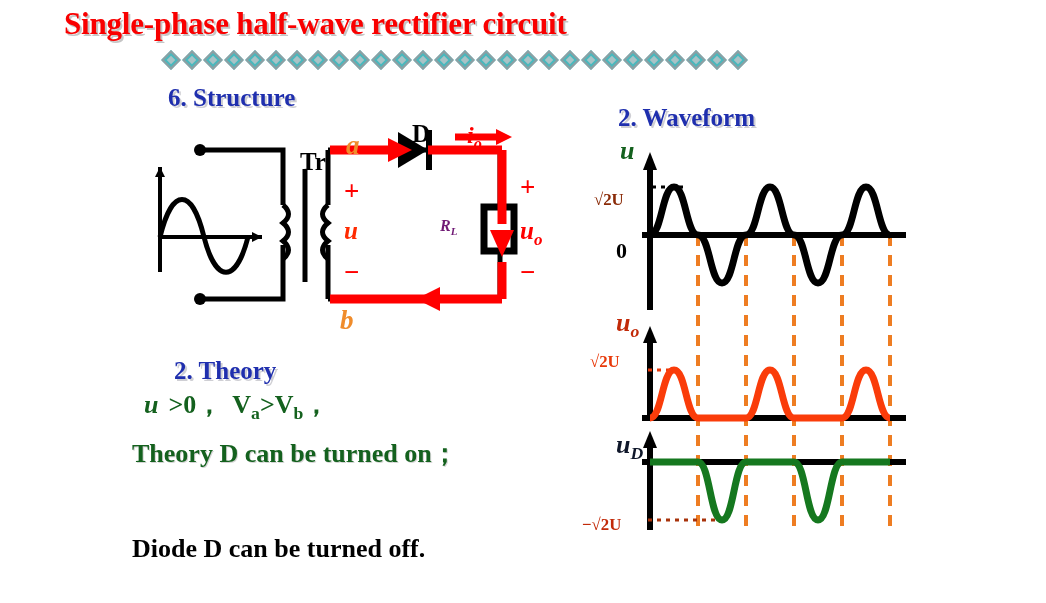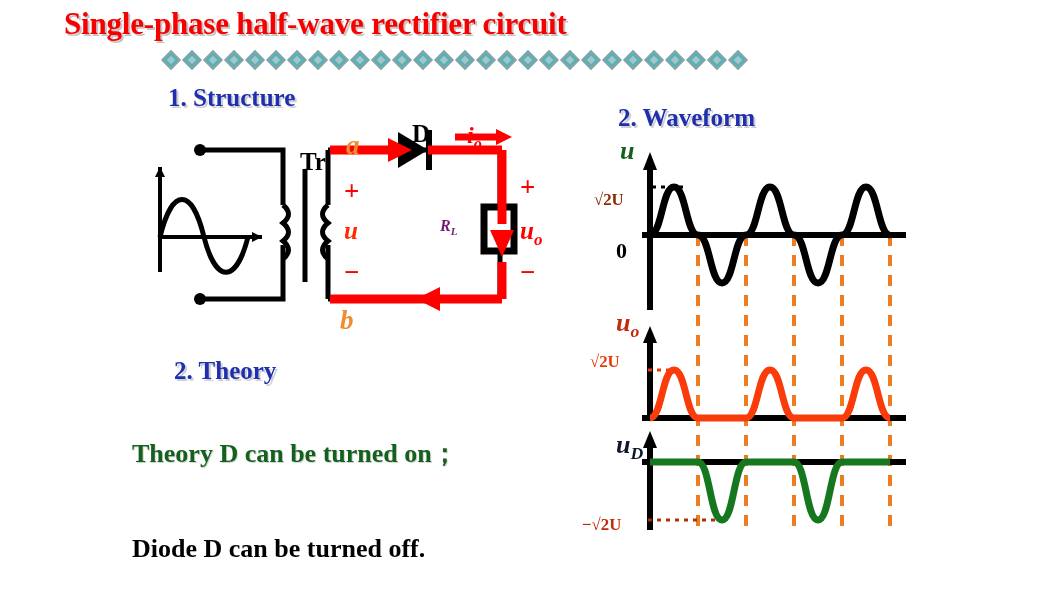--- a/index.html
+++ b/index.html
@@ -211,21 +211,21 @@
       <span class="diamond"></span>
       <span class="diamond"></span>
       <span class="diamond"></span>
       <span class="diamond"></span>
       <span class="diamond"></span>
       <span class="diamond"></span>
       <span class="diamond"></span>
       <span class="diamond"></span>
     </div>
 
-  <div class="heading" id="h-structure">1. Structure</div>
+  <div class="heading" id="h-structure">6. Structure</div>
   <div class="heading" id="h-theory">2.  Theory</div>
   <div class="heading" id="h-waveform">2. Waveform</div>
 
   <div id="circuit">
     <svg width="440" height="240" viewBox="0 0 440 240">
 
       <g stroke="#000" stroke-width="4" fill="none">
         <path d="M20,125 L122,125"></path>
         <path d="M20,55 L20,160"></path>
         <path d="M20,125 C 32,75 52,75 64,125 C 76,172 96,172 108,125" stroke-width="5"></path>
@@ -289,20 +289,23 @@
     <span class="clabel lbl-rl"><span>R</span><span class="sub">L</span></span>
     <span class="clabel lbl-uo"><span>u</span><span class="sub">o</span></span>
     <span class="clabel lbl-u">u</span>
 
     <span class="sign sign-up-l">+</span>
     <span class="sign sign-dn-l">−</span>
     <span class="sign sign-up-r">+</span>
     <span class="sign sign-dn-r">−</span>
   </div>
 
+  <div class="tline" id="t1">
+    <span class="it">u</span><span class="sp"></span><span>&gt;0，</span><span class="sp"></span><span>V</span><span class="sub">a</span><span>&gt;V</span><span class="sub">b</span><span>，</span>
+  </div>
 
   <div class="tline" id="t2">Theory D can be turned on；</div>
 
 
   <div class="tline" id="t4">Diode D can be turned off.</div>
 
   <div id="waveforms">
     <svg width="466" height="430" viewBox="0 0 466 430">
 
       <g stroke="#ee7d22" stroke-width="4" stroke-dasharray="11,9">

